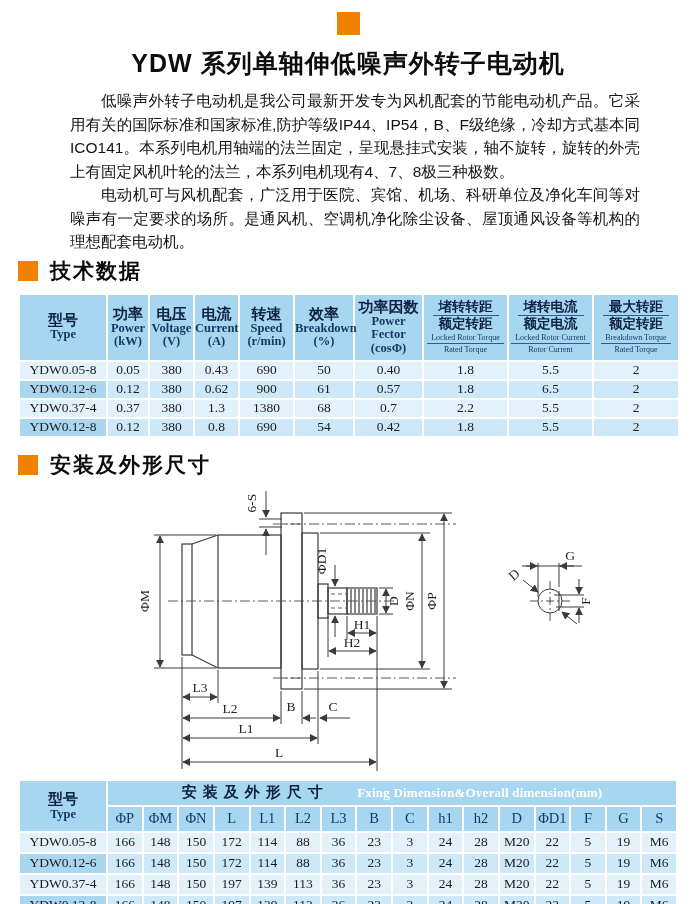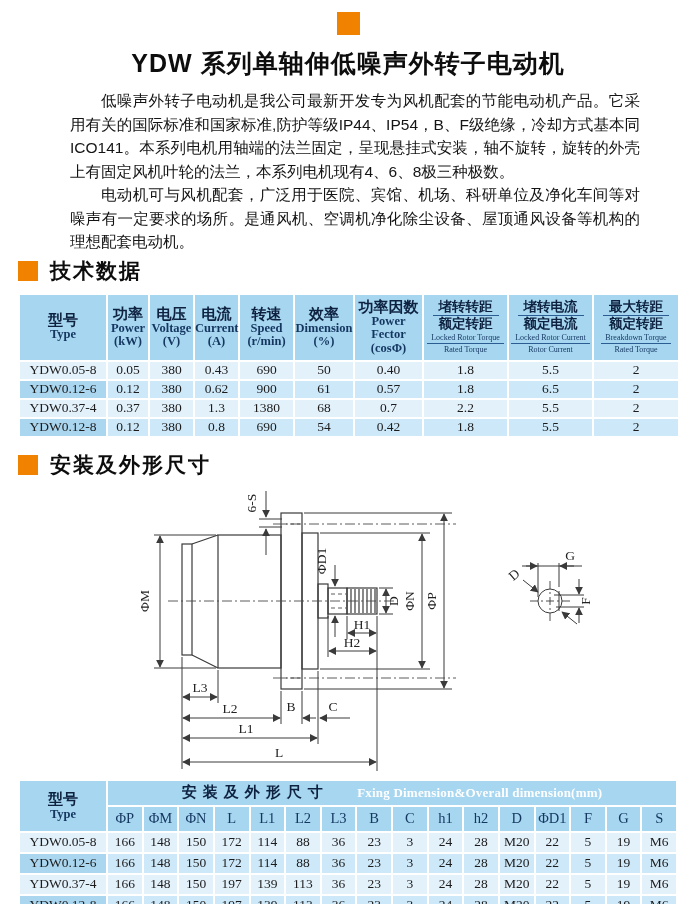--- a/index.html
+++ b/index.html
@@ -62,21 +62,21 @@
 <body>
 
 <div class="page">
 
   <div class="hrow title-row">
     <span class="sq lg"></span>
     <h1>YDW 系列单轴伸低噪声外转子电动机</h1>
   </div>
 
   <div class="intro">
-    <p>低噪声外转子电动机是我公司最新开发专为风机配套的节能电动机产品。它采用有关的国际标准和国家标准,防护等级IP44、IP54，B、F级绝缘，冷却方式基本同ICO141。本系列电机用轴端的法兰固定，呈现悬挂式安装，轴不旋转，旋转的外壳上有固定风机叶轮的法兰，本系列电机现有4、6、8极三种极数。</p>
+    <p>低噪声外转子电动机是我公司最新开发专为风机配套的节能电动机产品。它采用有关的国际标准和国家标准,防护等级IP44、IP54，B、F级绝缘，冷却方式基本同ICO141。本系列电机用轴端的法兰固定，呈现悬挂式安装，轴不旋转，旋转的外壳上有固定风机叶轮的法兰，本系列电机现有4、7、8极三种极数。</p>
     <p>电动机可与风机配套，广泛用于医院、宾馆、机场、科研单位及净化车间等对噪声有一定要求的场所。是通风机、空调机净化除尘设备、屋顶通风设备等机构的理想配套电动机。</p>
   </div>
 
   <div class="hrow sec-tech">
     <span class="sq md"></span>
     <h2>技术数据</h2>
   </div>
 
   <table class="tech">
     <colgroup>
@@ -112,21 +112,21 @@
           <div class="he">Current</div>
           <div class="he">(A)</div>
         </th>
         <th>
           <div class="hz">转速</div>
           <div class="he">Speed</div>
           <div class="he">(r/min)</div>
         </th>
         <th>
           <div class="hz">效率</div>
-          <div class="he">Dimension</div>
+          <div class="he">Breakdown</div>
           <div class="he">(%)</div>
         </th>
         <th>
           <div class="hz">功率因数</div>
           <div class="he">Power Fector</div>
           <div class="he">(cosΦ)</div>
         </th>
         <th>
           <span class="frz">
             <span class="num">堵转转距</span>

